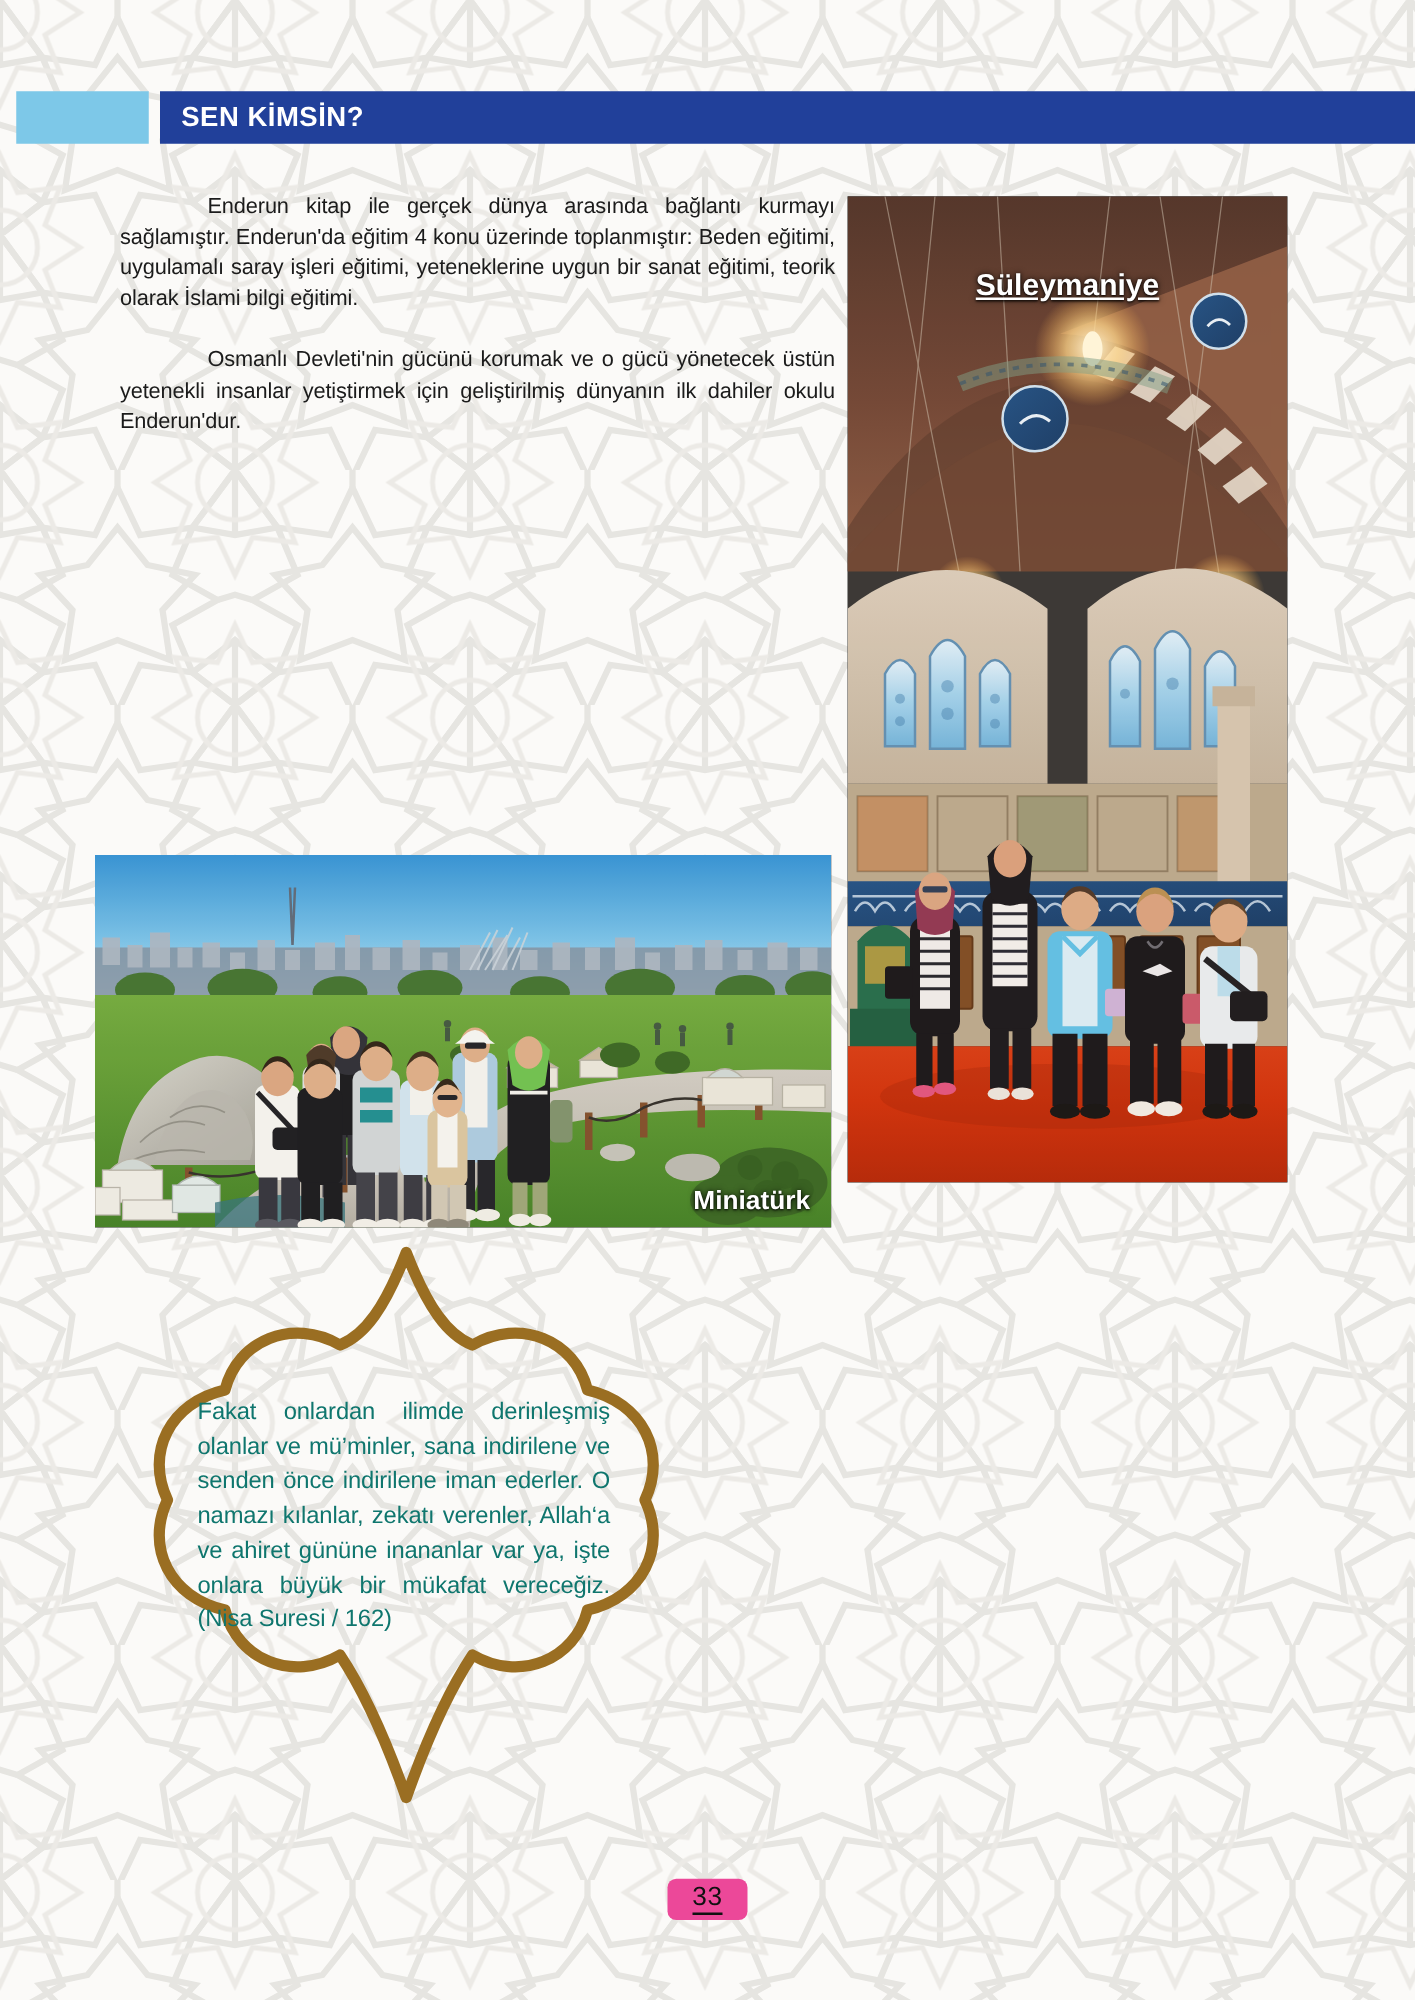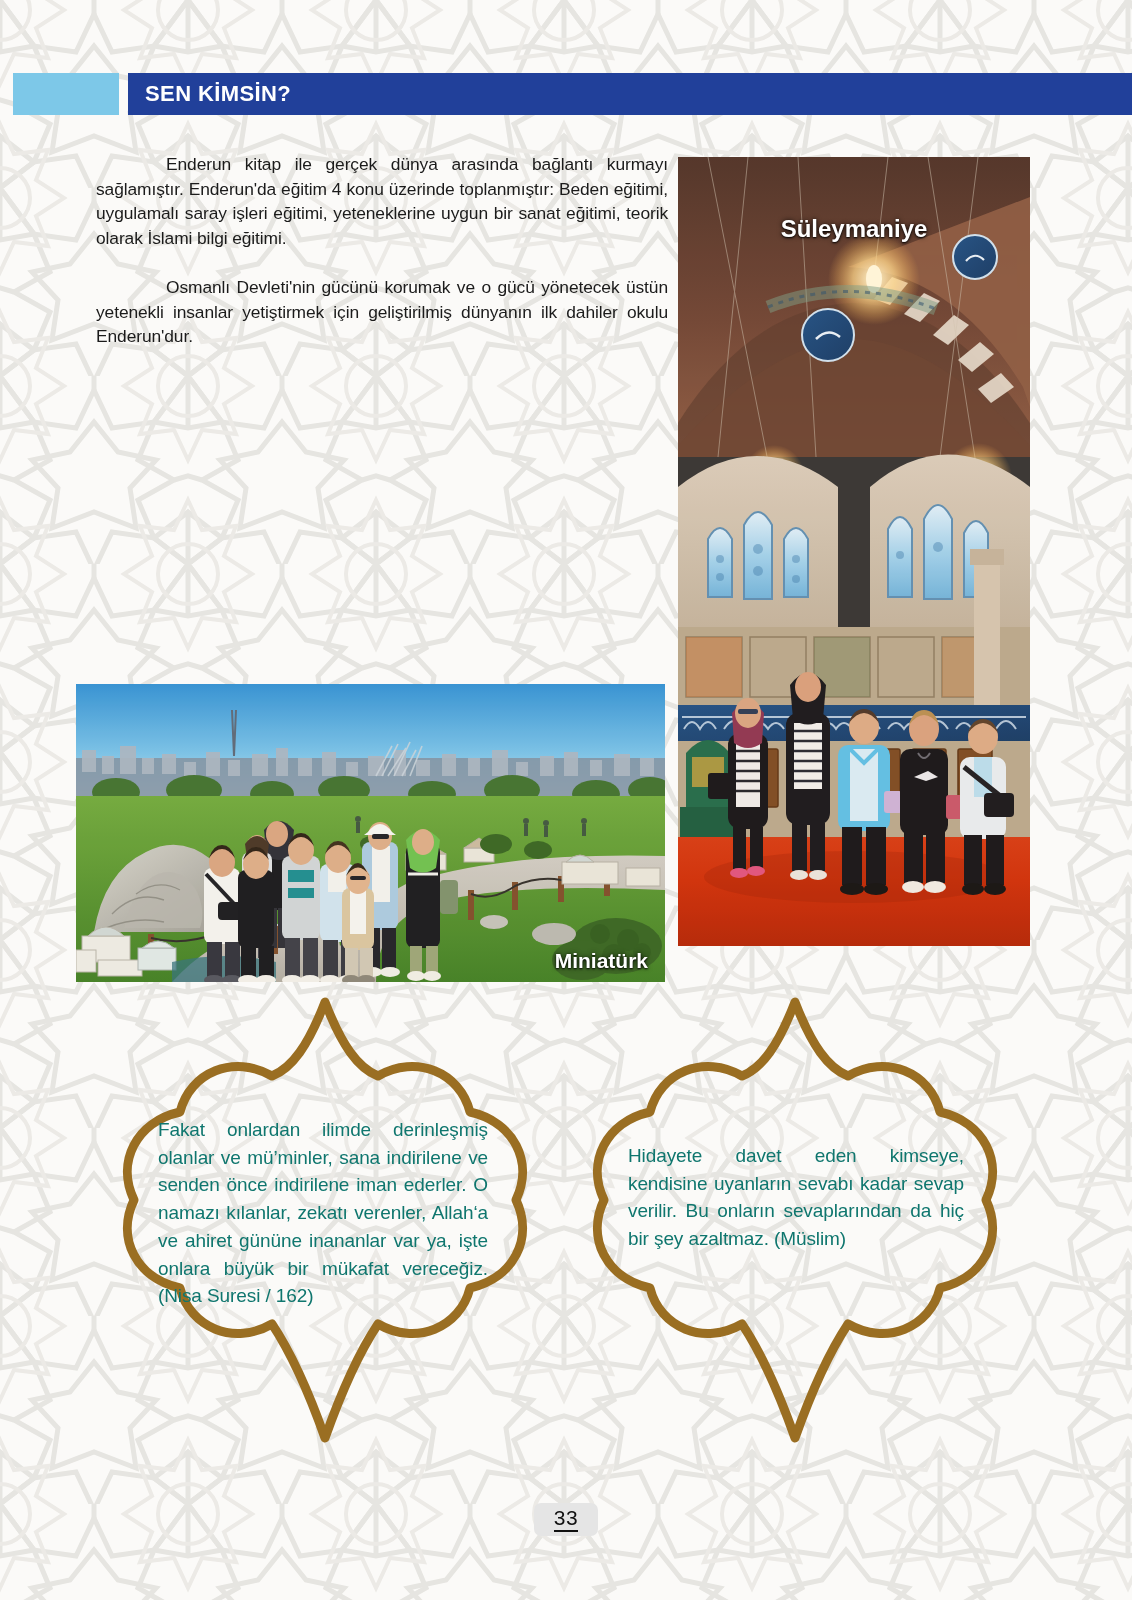--- a/index.html
+++ b/index.html
@@ -81,21 +81,21 @@
     width:589px; height:298px;
   }
   .caption{
     position:absolute;
     color:#ffffff;
     font-weight:bold;
     text-shadow:0 0 5px rgba(0,0,0,.75), 0 1px 2px rgba(0,0,0,.9);
     z-index:6;
     white-space:nowrap;
   }
-  #caption-suleymaniye{ top:58px; left:0; width:100%; text-align:center; font-size:24px; }
+  #caption-suleymaniye{ top:58px; left:0; width:100%; text-align:center; font-size:24px;text-decoration:underline; }
   #caption-miniaturk{ bottom:9px; right:17px; font-size:21px; }
 
   
   .quote-frame{ position:absolute; }
   #quote-left{  left:96px;  top:976px; width:458px; height:488px; }
   #quote-right{ left:566px; top:976px; width:458px; height:488px; }
   .quote-svg{ position:absolute; inset:0; width:100%; height:100%; }
   .quote-text{
     position:absolute;
     color:#0f766e;
@@ -104,21 +104,21 @@
     text-align:justify;
     letter-spacing:-.1px;
   }
   #quote-left-text{  left:62px; top:140px; width:330px; }
   #quote-right-text{ left:62px; top:166px; width:336px; }
 
   
   #page-number{
     position:absolute; left:534px; top:1503px;
     width:64px; height:33px;
-    background:#e5e5e5;
+    background:#ec4899;
     border-radius:7px;
     display:flex; align-items:center; justify-content:center;
     color:#111;
     font-size:21px;
     letter-spacing:.5px;
   }
   #page-number span{ border-bottom:2px solid #111; line-height:1.05; }
 </style>
 </head>
 <body>
@@ -673,37 +673,18 @@
                C 212 414, 196 378, 176 348
                C 138 370, 94 352, 84 312
                C 40 302, 20 262, 38 224
                C 20 186, 40 146, 84 136
                C 94 96, 138 78, 176 100
                C 196 92, 212 70, 229 26 Z" fill="none" stroke="#9a6e22" stroke-width="9" stroke-linejoin="round"></path>
     </svg>
     <div class="quote-text" id="quote-left-text">Fakat onlardan ilimde derinleşmiş olanlar ve mü’minler, sana indirilene ve senden önce indirilene iman ederler. O namazı kılanlar, zekatı verenler, Allah‘a ve ahiret gününe inananlar var ya, işte onlara büyük bir mükafat vereceğiz. (Nisa Suresi / 162)</div>
   </div>
 
-  <div class="quote-frame" id="quote-right">
-    <svg class="quote-svg" viewBox="0 0 458 488" preserveAspectRatio="none">
-      <path d="M229 26
-               C 246 70, 262 92, 282 100
-               C 320 78, 364 96, 374 136
-               C 418 146, 438 186, 420 224
-               C 438 262, 418 302, 374 312
-               C 364 352, 320 370, 282 348
-               C 262 378, 246 414, 229 462
-               C 212 414, 196 378, 176 348
-               C 138 370, 94 352, 84 312
-               C 40 302, 20 262, 38 224
-               C 20 186, 40 146, 84 136
-               C 94 96, 138 78, 176 100
-               C 196 92, 212 70, 229 26 Z" fill="none" stroke="#9a6e22" stroke-width="9" stroke-linejoin="round"></path>
-    </svg>
-    <div class="quote-text" id="quote-right-text">Hidayete davet eden kimseye, kendisine uyanların sevabı kadar sevap verilir. Bu onların sevaplarından da hiç bir şey azaltmaz.
-(Müslim)</div>
-  </div>
 
   <div id="page-number">
     <span>33</span>
   </div>
 
 </div>
 
 </body></html>

